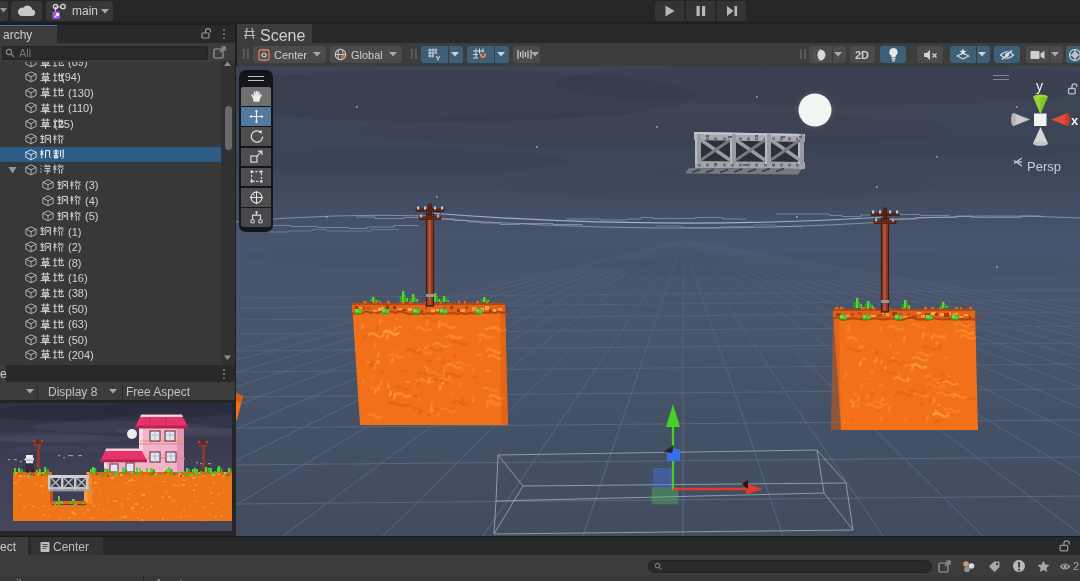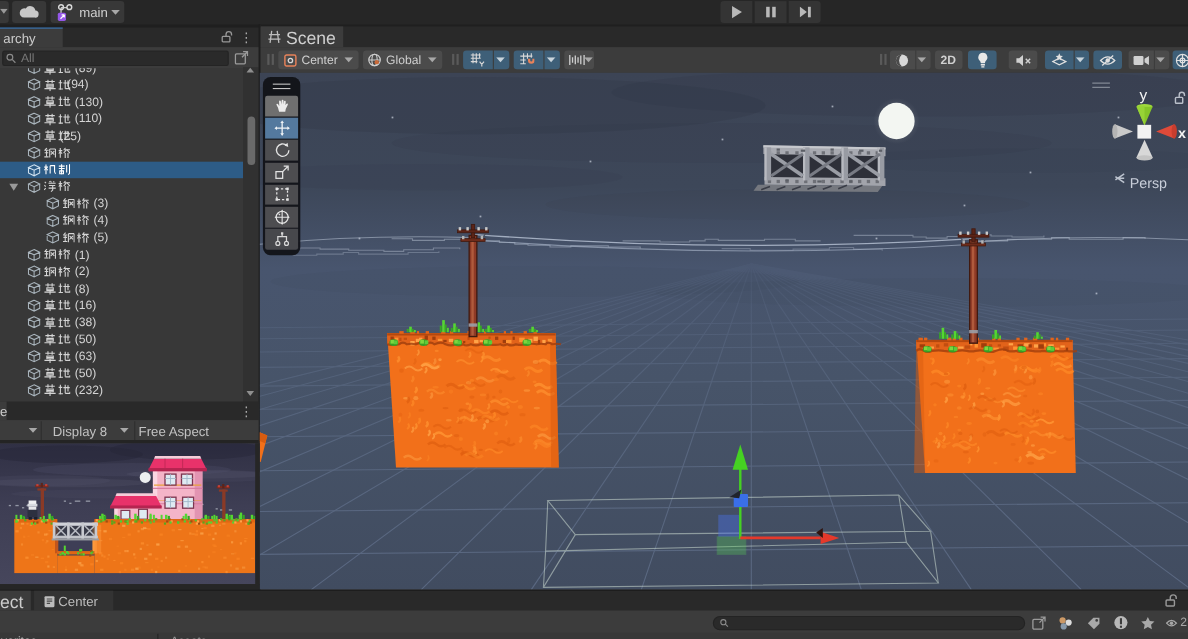--- a/index.html
+++ b/index.html
@@ -329,21 +329,21 @@
     <span class="t" style="left:68px;top:271.6px;color:#D4D4D4">(50)</span>
     <svg style="position:absolute;left:25px;top:286.98px" width="12" height="12" viewBox="0 0 11 11">
       <use href="#g-cube" fill="none" stroke="#a9b4bc" stroke-width="0.9"></use>
     </svg>
     <svg style="position:absolute;left:40px;top:287.48px" width="11" height="11" viewBox="0 0 11 11">
       <use href="#g-cao" fill="none" stroke="#D4D4D4" stroke-width="1"></use>
     </svg>
     <svg style="position:absolute;left:53px;top:287.48px" width="11" height="11" viewBox="0 0 11 11">
       <use href="#g-di" fill="none" stroke="#D4D4D4" stroke-width="1"></use>
     </svg>
-    <span class="t" style="left:68px;top:287.0px;color:#D4D4D4">(232)</span>
+    <span class="t" style="left:68px;top:287.0px;color:#D4D4D4">(204)</span>
   </div>
 <div style="position:absolute;left:221px;top:61px;width:14px;height:306px;background:#313131"></div>
 <svg style="position:absolute;left:224px;top:61px" width="8" height="6">
     <path d="M0,5 L7,5 L3.5,0.5 Z" fill="#8f8f8f"></path>
   </svg>
 <svg style="position:absolute;left:224px;top:355px" width="8" height="6">
     <path d="M0,0.5 L7,0.5 L3.5,5 Z" fill="#8f8f8f"></path>
   </svg>
 <div style="position:absolute;left:224.5px;top:106px;width:7px;height:44px;background:#6a6a6a;border-radius:3.5px"></div>
 <div style="position:absolute;left:235px;top:22px;width:2px;height:514px;background:#1e1e1e"></div>
@@ -361,21 +361,21 @@
     <path d="M0,0 L8,0 L4,4.5 Z" fill="#a8a8a8"></path>
   </svg>
 <div style="position:absolute;left:122px;top:382.5px;width:1px;height:17px;background:#2e2e2e"></div>
 <span class="t" style="left:126px;top:385px;color:#c2c2c2;font-size:12px">Free Aspect</span>
 <div style="position:absolute;left:0;top:400px;width:235px;height:3px;background:#242424"></div>
 <div style="position:absolute;left:0;top:531px;width:236px;height:5px;background:#262626"></div>
 <div style="position:absolute;left:0;top:536px;width:1080px;height:45px;background:#292929"></div>
 <div style="position:absolute;left:0;top:536px;width:1080px;height:2px;background:#191919"></div>
 <div style="position:absolute;left:0;top:537px;width:1080px;height:18px;background:#292929"></div>
 <div style="position:absolute;left:0;top:537px;width:28px;height:18px;background:#3c3c3c"></div>
-<span class="t" style="left:0px;top:540px;color:#cdcdcd;font-size:16px">ect</span>
+<span class="t" style="left:0px;top:540px;color:#cdcdcd;font-size:12px">ect</span>
 <div style="position:absolute;left:31px;top:537px;width:72px;height:18px;background:#333333"></div>
 <svg style="position:absolute;left:39px;top:541px" width="12" height="12" viewBox="0 0 12 12">
     <rect x="1.5" y="1" width="9" height="10" rx="1" fill="#bdbdbd"></rect>
     <path d="M3.5,3.5 h5 M3.5,5.5 h5 M3.5,7.5 h3" stroke="#4a4a4a" stroke-width="1"></path>
   </svg>
 <span class="t" style="left:53px;top:540px;color:#bdbdbd;font-size:12px">Center</span>
 <svg style="position:absolute;left:1059px;top:540px" width="13" height="12" viewBox="0 0 12 11">
     <path d="M4.5,5 L4.5,3.2 a2.5,2.5 0 0 1 5,0 L9.5,4.2" fill="none" stroke="#989898" stroke-width="1.2"></path>
     <rect x="1" y="5" width="7" height="5" rx="0.8" fill="none" stroke="#989898" stroke-width="1.2"></rect>
   </svg>

